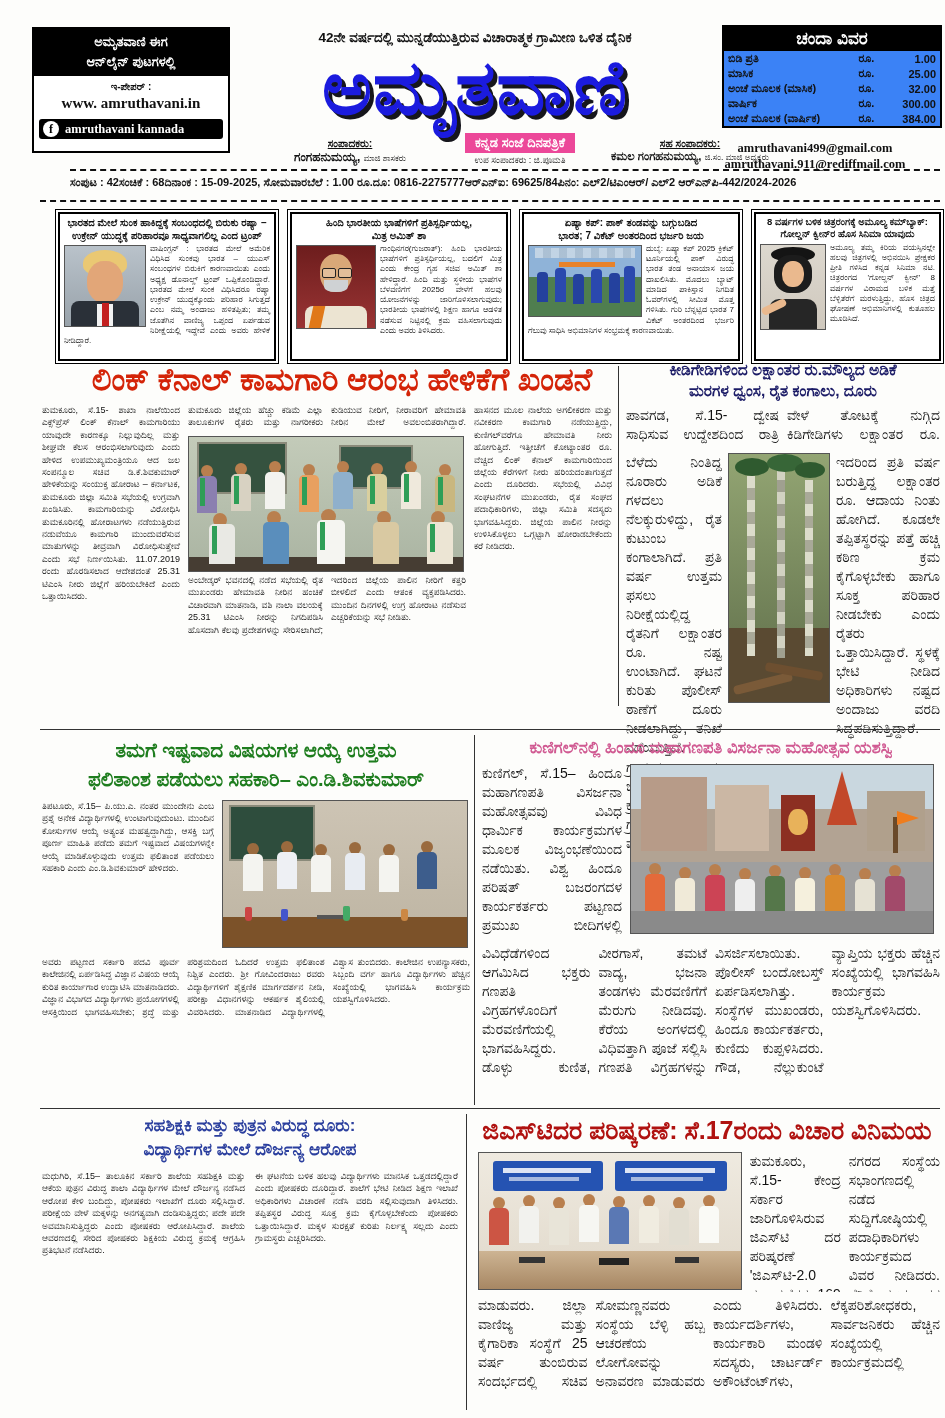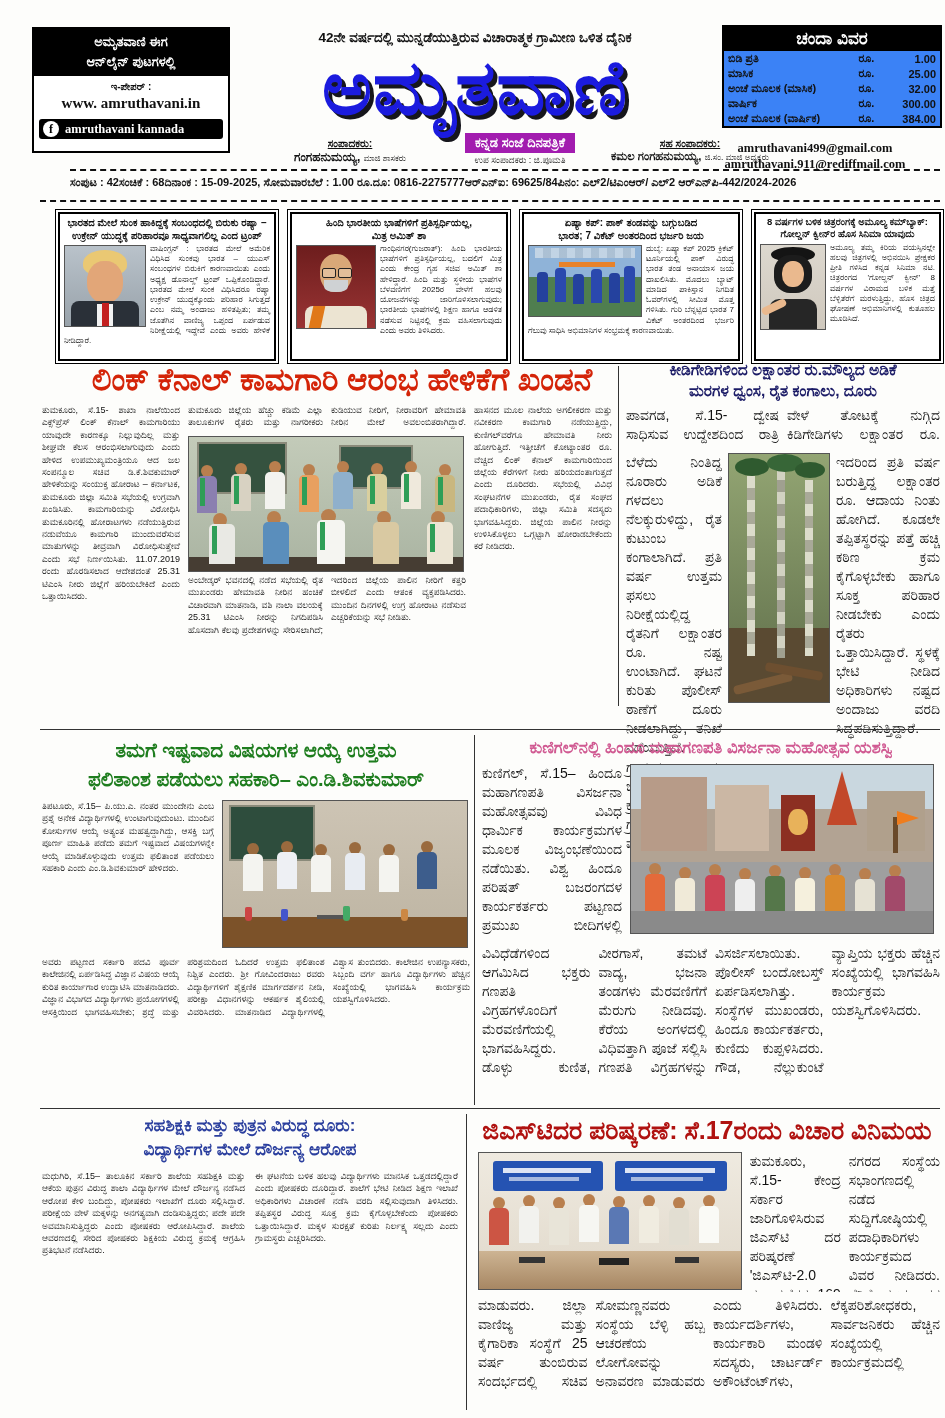--- a/index.html
+++ b/index.html
@@ -19,21 +19,21 @@
   #fb-strip{margin:7px auto 0;width:176px;background:#000;color:#fff;border-radius:3px;display:flex;align-items:center;gap:6px;padding:2px 4px;}
   #fb-strip .f{width:16px;height:16px;border-radius:50%;background:#fff;color:#000;font-weight:bold;text-align:center;line-height:16px;font-size:12px;font-family:"Liberation Serif",serif;}
   #fb-strip .t{font-size:12.5px;font-weight:bold;font-family:"Liberation Serif",serif;}
 
   #tagline{left:232px;top:30px;width:486px;font-size:13.5px;font-weight:bold;}
   #title{left:228px;top:44px;width:494px;font-size:76px;font-weight:bold;color:#1b1bde;
          text-shadow:4px 4px 0 #16161c;letter-spacing:1px;line-height:1.15;}
   .ed-label{font-size:10.5px;font-weight:bold;text-decoration:underline;}
   .ed-name{font-size:12px;font-weight:bold;}
   .ed-small{font-size:8.5px;font-weight:normal;}
-  #badge{background:#a21caf;color:#fff;font-weight:bold;font-size:13px;padding:2px 10px;display:inline-block;}
+  #badge{background:#ec4899;color:#fff;font-weight:bold;font-size:13px;padding:2px 10px;display:inline-block;}
   #sub-ed{font-size:9px;margin-top:2px;}
 
   #sub-box{left:722px;top:25px;width:216px;border:2px solid #000;background:#3b82f6;}
   #sub-box .hd{background:#000;color:#fff;text-align:center;font-size:17px;font-weight:bold;padding:2px 0;}
   #sub-box table{width:100%;border-collapse:collapse;font-size:11px;font-weight:bold;}
   #sub-box td{padding:1px 4px;}
   #emails{left:690px;top:141px;width:250px;text-align:center;font-size:12.5px;font-weight:bold;font-family:"Liberation Serif",serif;line-height:1.25;}
 
   #infobar{left:70px;top:176px;width:860px;display:flex;justify-content:flex-start;font-size:11px;font-weight:bold;white-space:nowrap;}
 

